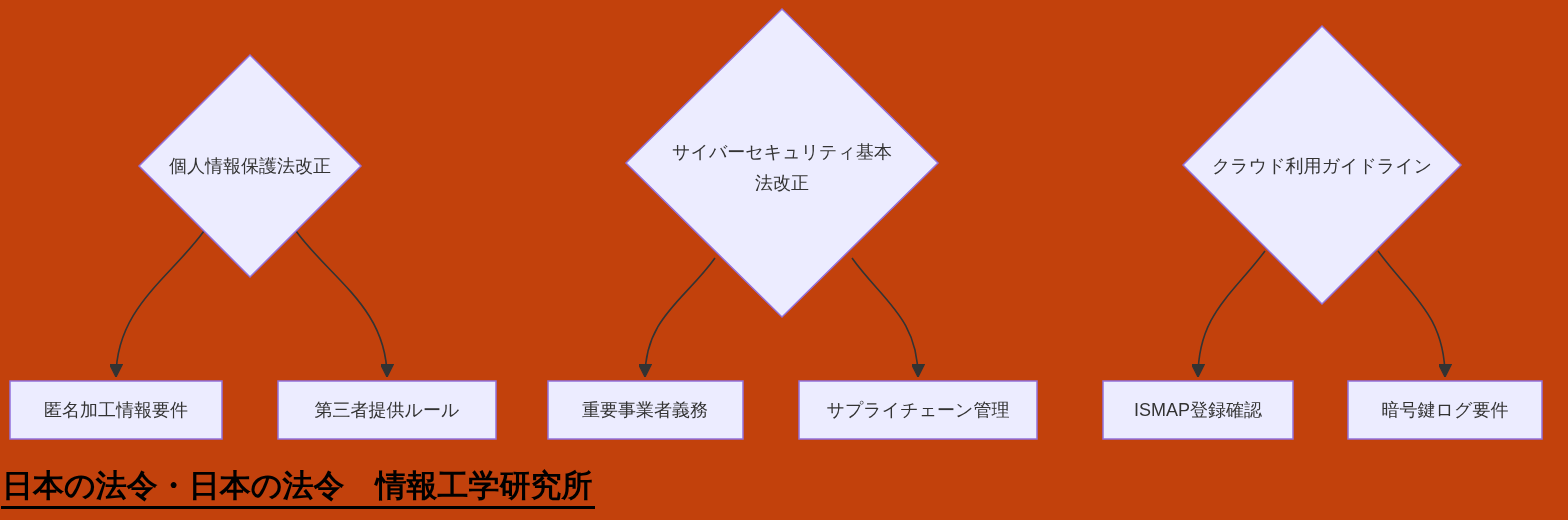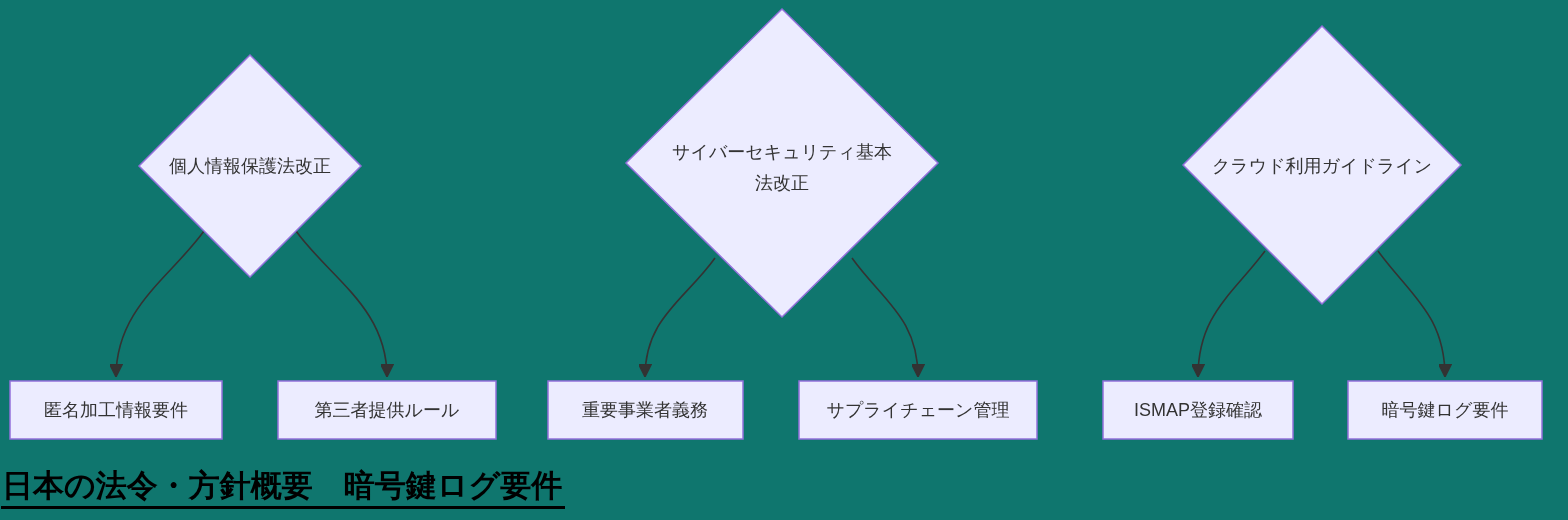--- a/index.html
+++ b/index.html
@@ -1,20 +1,20 @@
 <!DOCTYPE html>
 <html><head>
 <meta charset="utf-8">
 <style>
   html, body { margin: 0; padding: 0; background: #ffffff; }
   .canvas {
     position: relative;
     width: 1568px;
     height: 520px;
-    background: #0f766e;
+    background: #c2410c;
     overflow: hidden;
     font-family: "Liberation Sans", sans-serif;
   }
   .diagram-svg { position: absolute; left: 0; top: 0; }
   .node-label {
     font-family: "Liberation Sans", sans-serif;
     font-size: 18px;
     text-anchor: middle;
     dominant-baseline: central;
   }
@@ -74,14 +74,14 @@
       <path class="edge" d="M1378,251 C1410,295 1445,315 1445,377" marker-end="url(#arrowhead)" stroke="#333333"></path>
       <polygon class="node-shape" points="1322,26 1461,165 1322,304 1183,165" fill="#ECECFF" stroke="#9370DB"></polygon>
       <text class="node-label" x="1322" y="166" fill="#333333">クラウド利用ガイドライン</text>
       <rect class="node-shape" x="1103" y="381" width="190" height="58" fill="#ECECFF" stroke="#9370DB"></rect>
       <text class="node-label" x="1198" y="410" fill="#333333">ISMAP登録確認</text>
       <rect class="node-shape" x="1348" y="381" width="194" height="58" fill="#ECECFF" stroke="#9370DB"></rect>
       <text class="node-label" x="1445" y="410" fill="#333333">暗号鍵ログ要件</text>
     </g>
   </svg>
 
-  <div class="title">日本の法令・方針概要　暗号鍵ログ要件</div>
+  <div class="title">日本の法令・日本の法令　情報工学研究所</div>
 </div>
 
 </body></html>

